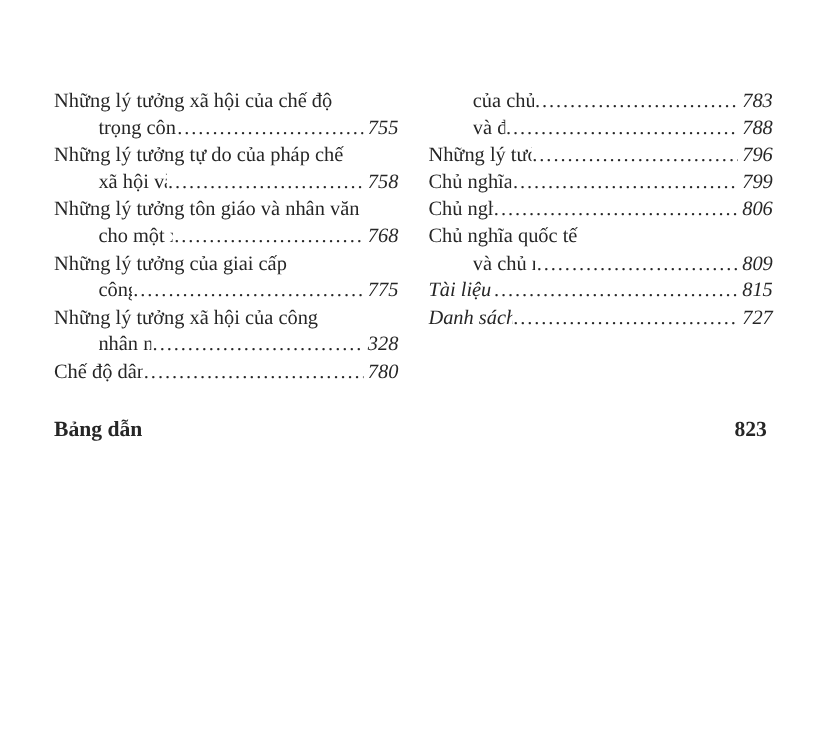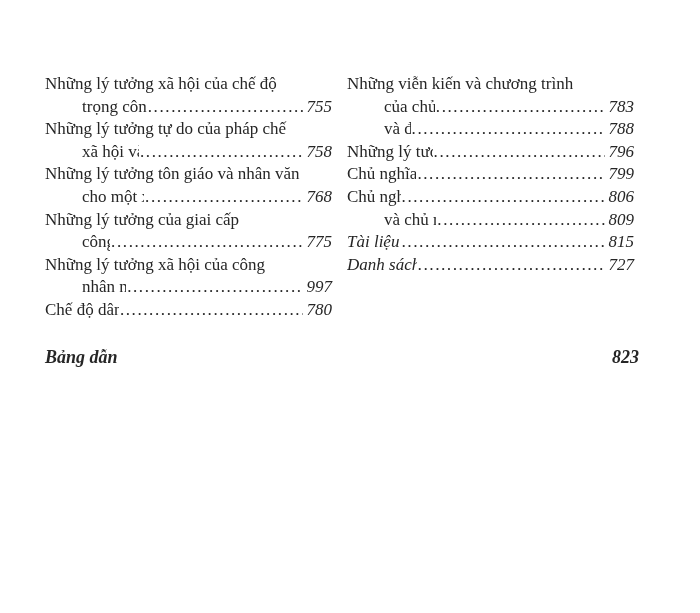--- a/index.html
+++ b/index.html
@@ -10,21 +10,21 @@
   }
   .page {
     position: relative;
     width: 700px; height: 613px;
     background: #ffffff;
     color: #262626;
     overflow: hidden;
   }
   .columns {
     display: flex;
-    gap: 15px;
+    gap: 25px;
     padding: 73px 0 0 45px;
   }
   .col {
     width: 287px;
     font-size: 17px;
     line-height: 22.6px;
   }
   .entry { }
   .line { white-space: nowrap; }
   .wleader {
@@ -46,21 +46,20 @@
   }
   .pg { padding-left: 3px; flex: 0 0 auto; font-style: italic; }
   .entry.italic { font-style: italic; }
   .footer {
     display: flex;
     justify-content: space-between;
     align-items: center;
     padding: 25px 61px 0 45px;
     font-size: 18px;
     font-weight: bold;
-    font-style: italic;
   }
 </style>
 </head>
 <body>
 
 <div class="page">
   <div class="columns">
 
     <div class="col">
 
@@ -98,38 +97,37 @@
           <span class="leader"></span>
           <span class="pg">775</span>
         </div>
       </div>
 
       <div class="entry">
         <div class="line">Những lý tưởng xã hội của công</div>
         <div class="line wleader cont">
           <span class="txt">nhân nghiệp đoàn</span>
           <span class="leader"></span>
-          <span class="pg">997</span>
+          <span class="pg">328</span>
         </div>
       </div>
 
       <div class="entry">
         <div class="line wleader">
           <span class="txt">Chế độ dân chủ công nghiệp</span>
           <span class="leader"></span>
           <span class="pg">780</span>
         </div>
       </div>
 
     </div>
 
     <div class="col">
 
       <div class="entry">
-        <div class="line">Những viễn kiến và chương trình</div>
         <div class="line wleader cont">
           <span class="txt">của chủ nghĩa tập thể</span>
           <span class="leader"></span>
           <span class="pg">783</span>
         </div>
       </div>
 
       <div class="entry">
         <div class="line wleader cont">
           <span class="txt">và độc tài</span>
@@ -156,20 +154,21 @@
 
       <div class="entry">
         <div class="line wleader">
           <span class="txt">Chủ nghĩa thế giới</span>
           <span class="leader"></span>
           <span class="pg">806</span>
         </div>
       </div>
 
       <div class="entry">
+        <div class="line">Chủ nghĩa quốc tế</div>
         <div class="line wleader cont">
           <span class="txt">và chủ nghĩa hòa bình</span>
           <span class="leader"></span>
           <span class="pg">809</span>
         </div>
       </div>
 
       <div class="entry italic">
         <div class="line wleader">
           <span class="txt">Tài liệu tham khảo</span>

